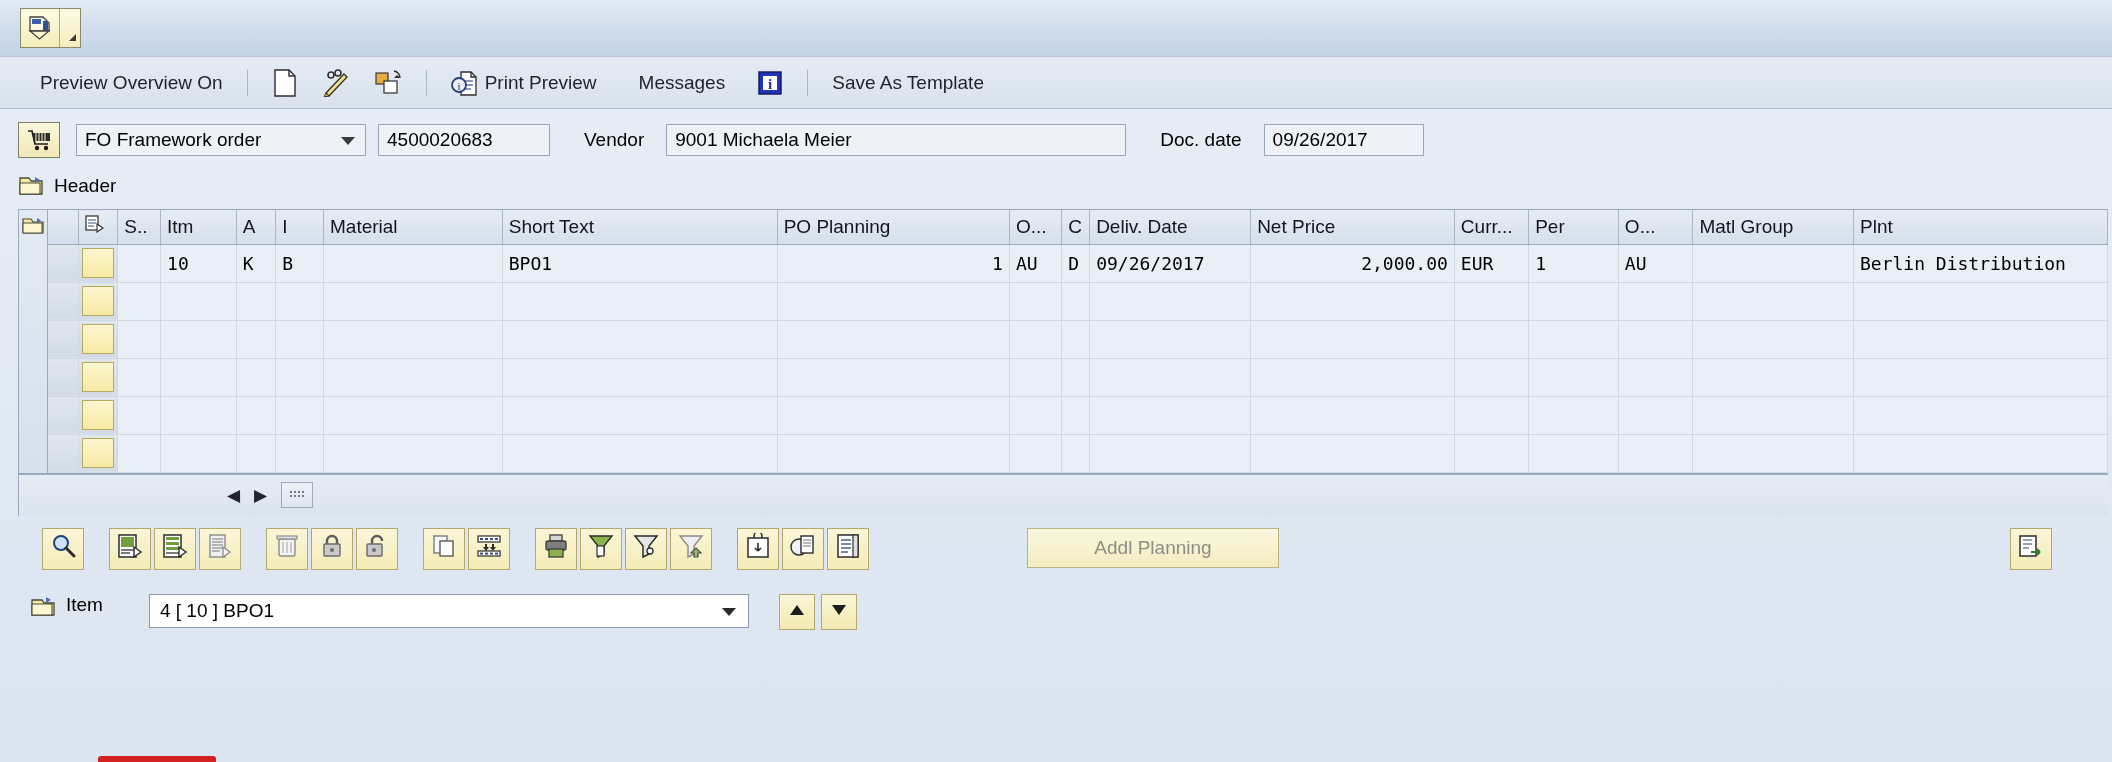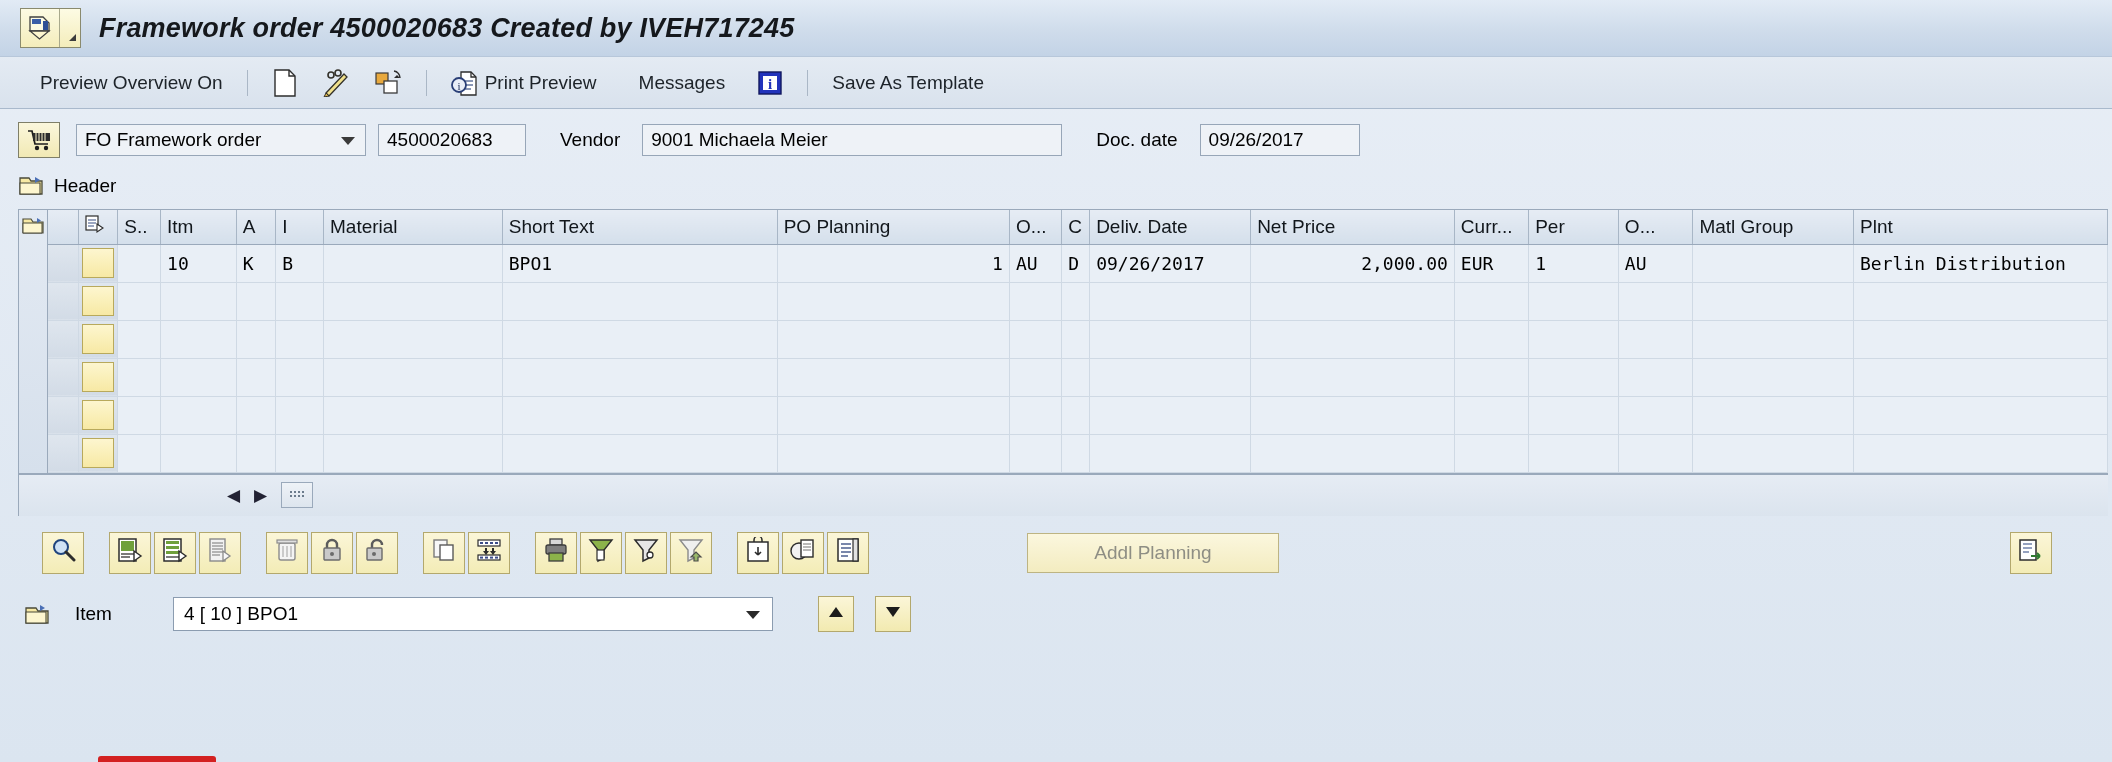--- a/index.html
+++ b/index.html
@@ -237,21 +237,21 @@
   .tfarrow { font-size: 17px; color:#223; cursor:default; }
   .tfgrip {
     width: 30px; height: 24px;
     border: 1px solid #9aa9bb;
     background: linear-gradient(180deg,#eef2f7 0%,#dde5ee 100%);
     display:flex;align-items:center;justify-content:center;
   }
 
   
   .icon-toolbar {
-    display: flex; align-items: center;
+    display: flex; align-items: flex-start;
     margin-top: 12px; padding-left: 42px;
     height: 50px;
     box-sizing: border-box;
   }
   .tbtn {
     width: 40px; height: 40px;
     border: 1px solid #b3a86d;
     background: linear-gradient(180deg,#fbf6d8 0%,#f3ecb6 100%);
     display: flex; align-items: center; justify-content: center;
     margin-right: 3px;
@@ -269,23 +269,23 @@
   .right-btn {
     width: 40px; height: 40px;
     border: 1px solid #b3a86d;
     background: linear-gradient(180deg,#fbf6d8 0%,#f3ecb6 100%);
     display: flex; align-items: center; justify-content: center;
     margin-left: auto; margin-right: 60px;
   }
 
   
   .item-row {
-    display: flex; align-items: center;
-    margin-top: 16px; padding-left: 24px;
-    height: 40px; box-sizing: border-box; gap: 15px;
+    display: flex; 
+    margin-top: 16px; padding-left: 30px;
+    height: 40px; box-sizing: border-box;
   }
   .item-lbl { font-size: 19px; margin-right: 46px; }
   .item-sel {
     width: 600px; height: 34px;
     background: #ffffff;
     border: 1px solid #8b9cb0;
     display: flex; align-items: center;
     padding: 0 10px; box-sizing: border-box;
     position: relative; font-size: 19px;
   }
@@ -322,21 +322,20 @@
       <div class="sys-icon">
         <svg width="26" height="26" viewBox="0 0 26 26">
           <path d="M3 2h13l6 6v8H3z" fill="#fdfbe4" stroke="#404040" stroke-width="1.3"></path>
           <rect x="5" y="4" width="9" height="5" fill="#3a5ea8"></rect>
           <path d="M3 16h19l-9.5 8z" fill="#fdf6cf" stroke="#404040" stroke-width="1.3"></path>
           <path d="M16 6h5v9h-5z" fill="#2e4f96"></path>
         </svg>
       </div>
       <div class="sys-icon-split"></div>
     </div>
-    <div class="title-text">Framework order 4500020683 Created by IVEH717245</div>
   </div>
 
   <div class="fn-toolbar">
 
     <div class="fn-item">
       <span>Preview Overview On</span>
     </div>
 
     <div class="fn-sep"></div>
 
@@ -422,27 +421,27 @@
         <circle cx="11" cy="20" r="2.2" fill="#1c1c1c"></circle>
         <circle cx="20" cy="20" r="2.2" fill="#1c1c1c"></circle>
       </svg>
     </div>
 
     <div class="sel-box">
       <span>FO Framework order</span>
       <span class="caret"></span>
     </div>
 
-    <div class="inp" style="width:148px;margin-left:4px;">
+    <div class="inp" style="width:172px;margin-left:4px;">
       <span>4500020683</span>
     </div>
 
     <div class="lbl" style="padding-left:26px;">Vendor</div>
 
-    <div class="inp" style="width:420px;">
+    <div class="inp" style="width:460px;">
       <span>9001 Michaela Meier</span>
     </div>
 
     <div class="lbl" style="padding-left:26px;">Doc. date</div>
 
     <div class="inp" style="width:160px;">
       <span>09/26/2017</span>
     </div>
   </div>
 

